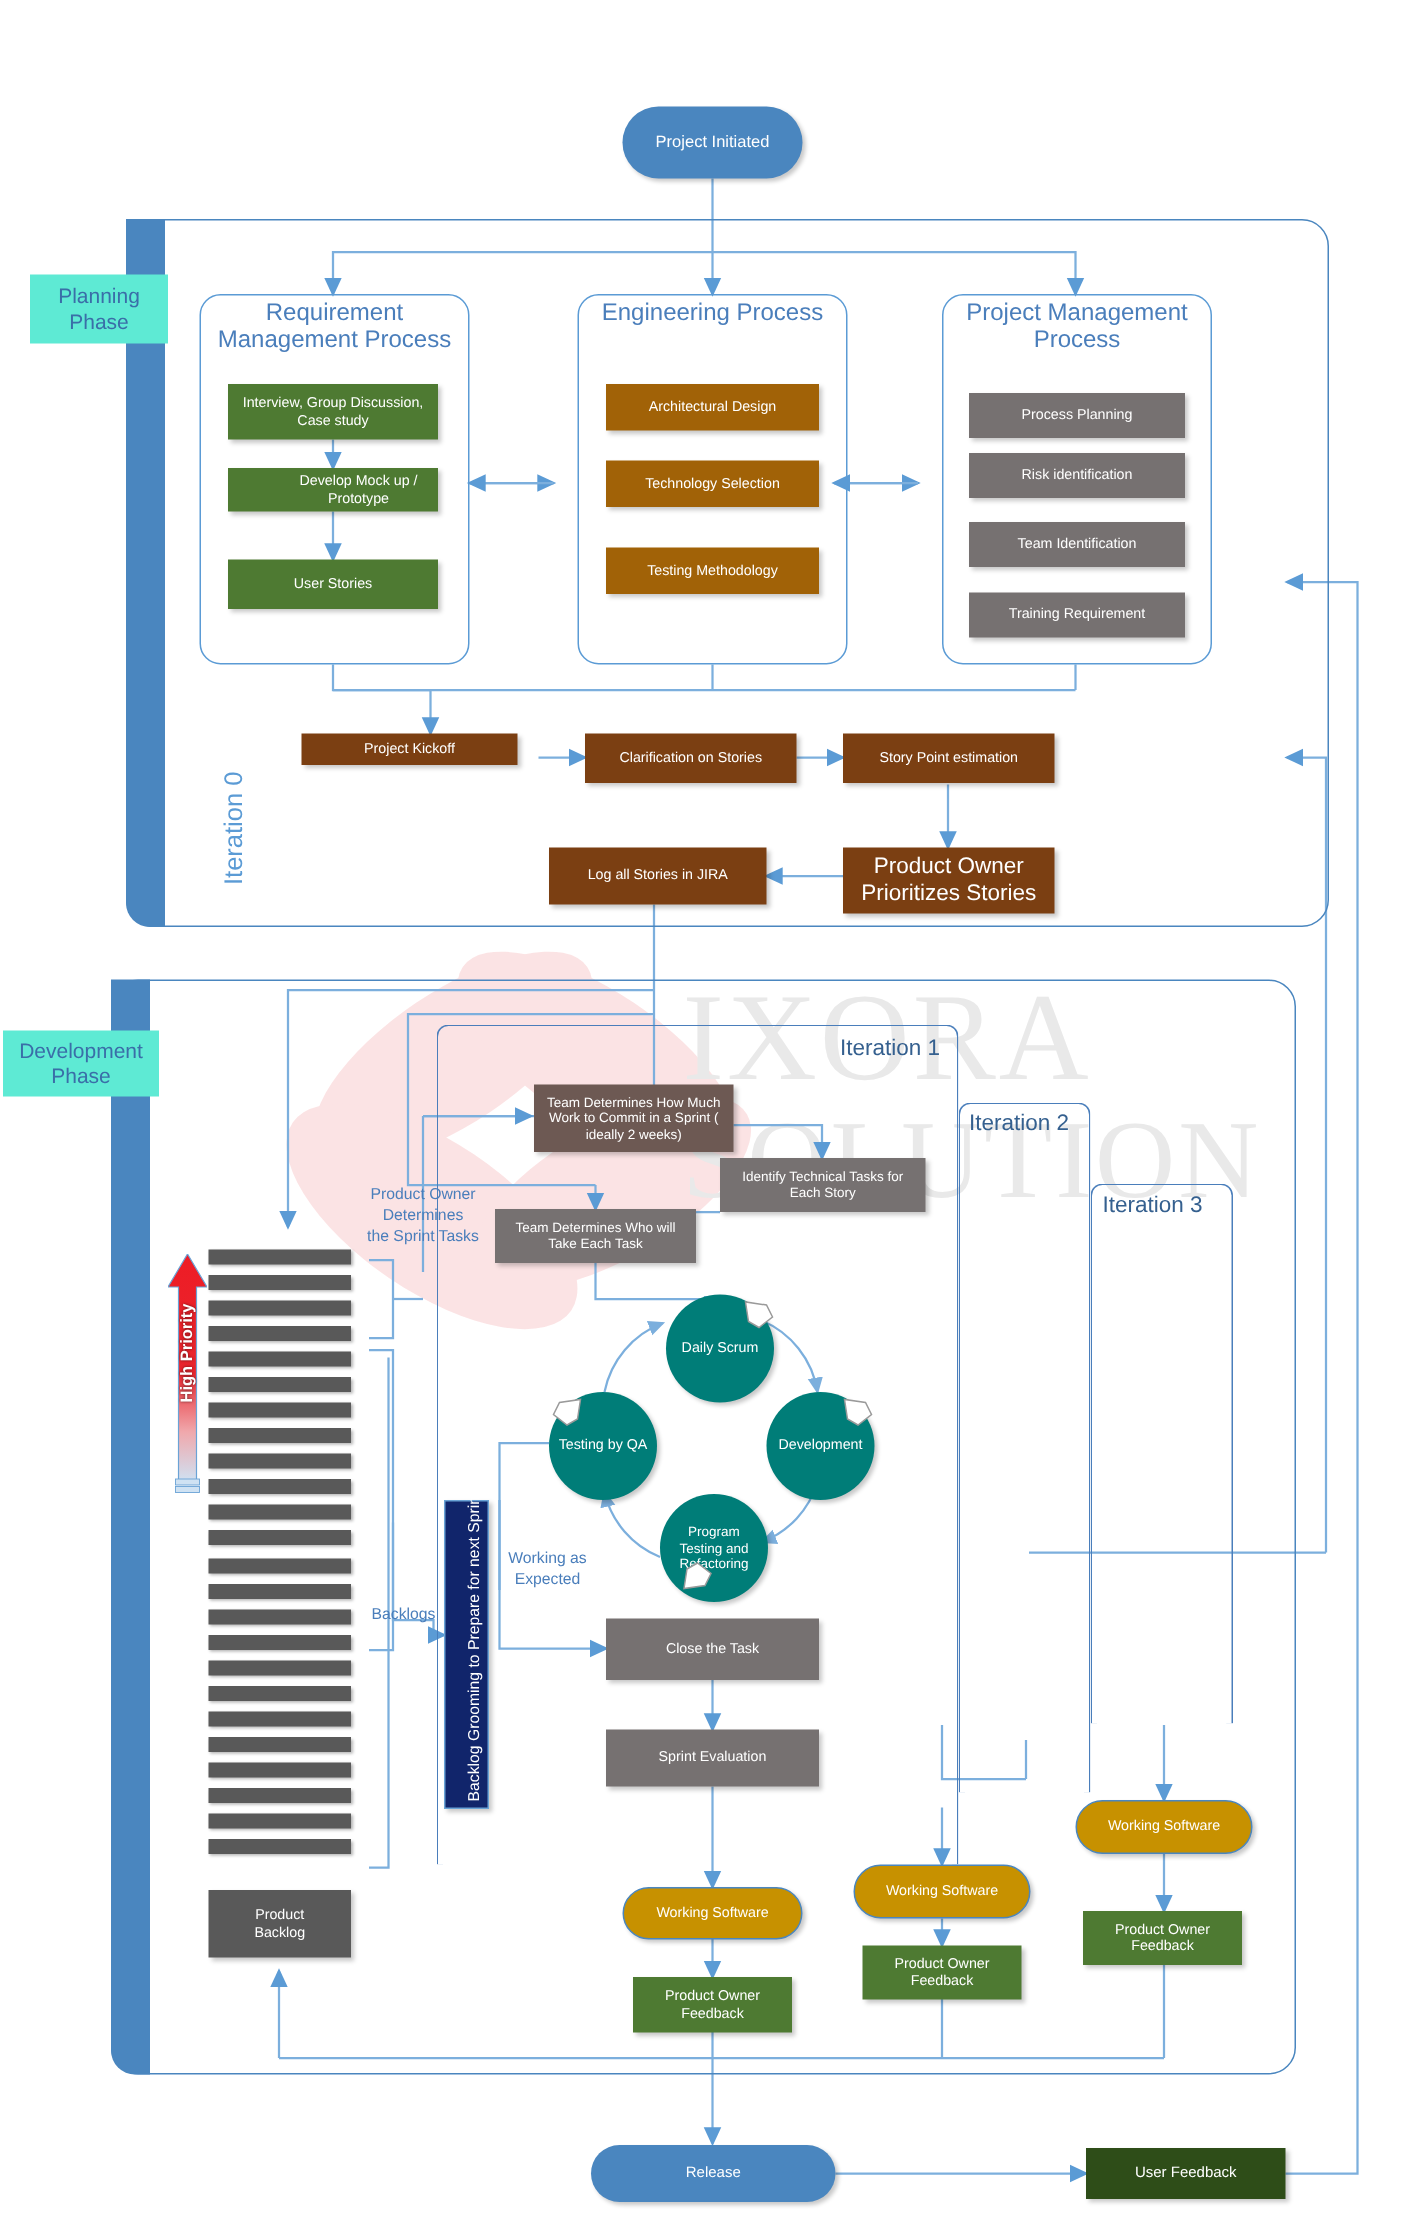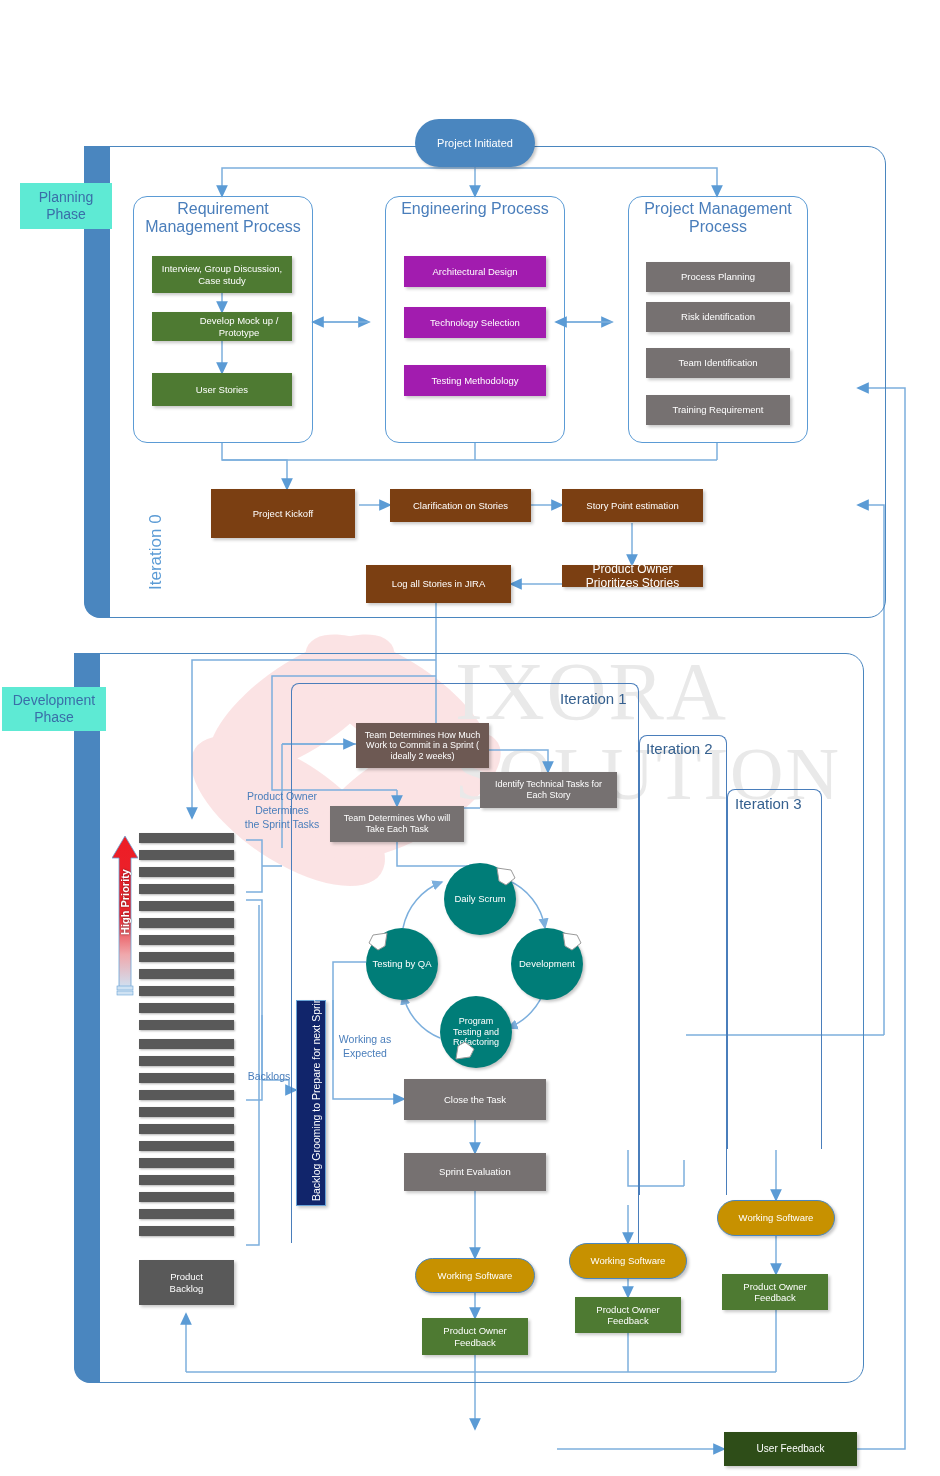--- a/index.html
+++ b/index.html
@@ -19,26 +19,26 @@
   #wm-l1{font-size:83px;}
   #wm-l2{font-size:74px;margin-top:4px;}
 
   
   .node{position:absolute;display:flex;align-items:center;justify-content:center;
         text-align:center;color:#fff;line-height:1.18;
         box-shadow:2px 2px 3px rgba(0,0,0,.22);padding:2px 4px;}
   .node span{display:block;}
 
   .n-green   {background:#4e7a32;}
-  .n-gold    {background:#a21caf;}
+  .n-gold    {background:#a16207;}
   .n-gray    {background:#767171;}
   .n-brown   {background:#7b3f12;}
   .n-mauve   {background:#6d5953;}
   .n-teal    {background:#007d78;border-radius:50%;}
-  .n-blue    {background:#4a86bf;border-radius:999px;margin-top:48px;}
+  .n-blue    {background:#4a86bf;border-radius:999px;}
   .n-goldpill{background:#c79100;border-radius:999px;border:1px solid #4a86bf;}
   .n-darkgreen{background:#2e4d18;}
   .n-navy    {background:#11256b;border:1px solid #6aa3d6;}
   .n-backlogbar{background:#595959;box-shadow:1px 1px 2px rgba(0,0,0,.3);}
 
   
   .panel{position:absolute;border:1px solid #5b9bd5;border-radius:14px;background:transparent;}
   .panel-title{position:absolute;color:#4a7ebb;font-size:16px;line-height:1.15;text-align:center;}
 
   
@@ -249,30 +249,30 @@
     <span>Team Identification</span>
   </div>
   <div class="node n-gray" style="left:646px;top:395px;width:144px;height:30px;font-size:9.5px;">
     <span>Training Requirement</span>
   </div>
 
   <div class="vlabel" style="left:146px;top:590px;">
     <span>Iteration 0</span>
   </div>
 
-  <div class="node n-brown" style="left:211px;top:489px;width:144px;height:49px;font-size:9.5px;">
+  <div class="node n-brown" style="left:201px;top:489px;width:144px;height:21px;font-size:9.5px;">
     <span>Project Kickoff</span>
   </div>
   <div class="node n-brown" style="left:390px;top:489px;width:141px;height:33px;font-size:9.5px;">
     <span>Clarification on Stories</span>
   </div>
   <div class="node n-brown" style="left:562px;top:489px;width:141px;height:33px;font-size:9.5px;">
     <span>Story Point estimation</span>
   </div>
-  <div class="node n-brown" style="left:562px;top:565px;width:141px;height:22px;font-size:12px;">
+  <div class="node n-brown" style="left:562px;top:565px;width:141px;height:44px;font-size:15px;">
     <span>Product Owner Prioritizes Stories</span>
   </div>
   <div class="node n-brown" style="left:366px;top:565px;width:145px;height:38px;font-size:9.5px;">
     <span>Log all Stories in JIRA</span>
   </div>
 
   <div class="phase-box" style="left:74px;top:653px;width:790px;height:730px;"></div>
   <div class="phase-bar" style="left:74px;top:653px;width:26px;height:730px;border-radius:0 0 0 16px;"></div>
   <div class="phase-label" style="left:2px;top:687px;width:104px;height:44px;display:flex;flex-direction:column;justify-content:center;">
     <span>Development</span>

